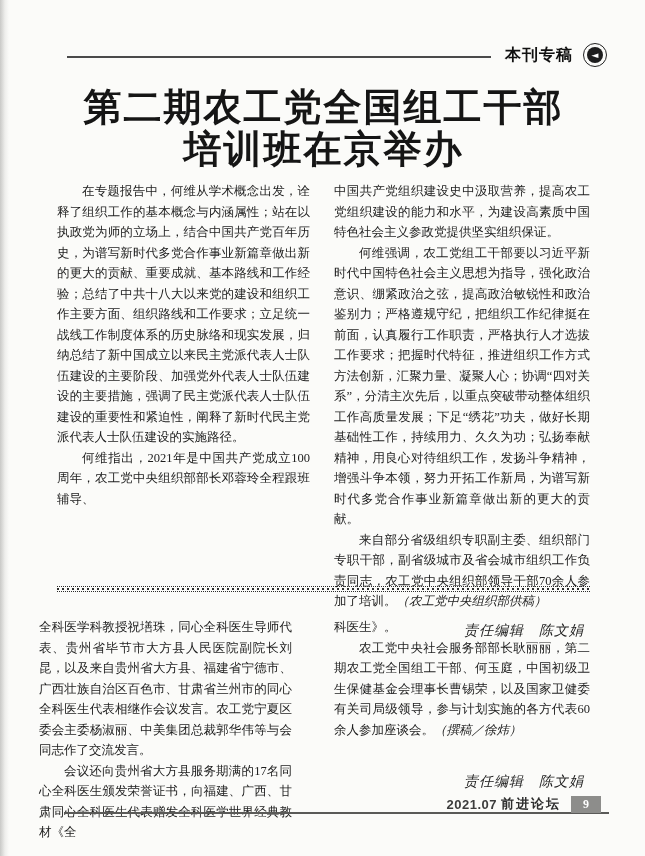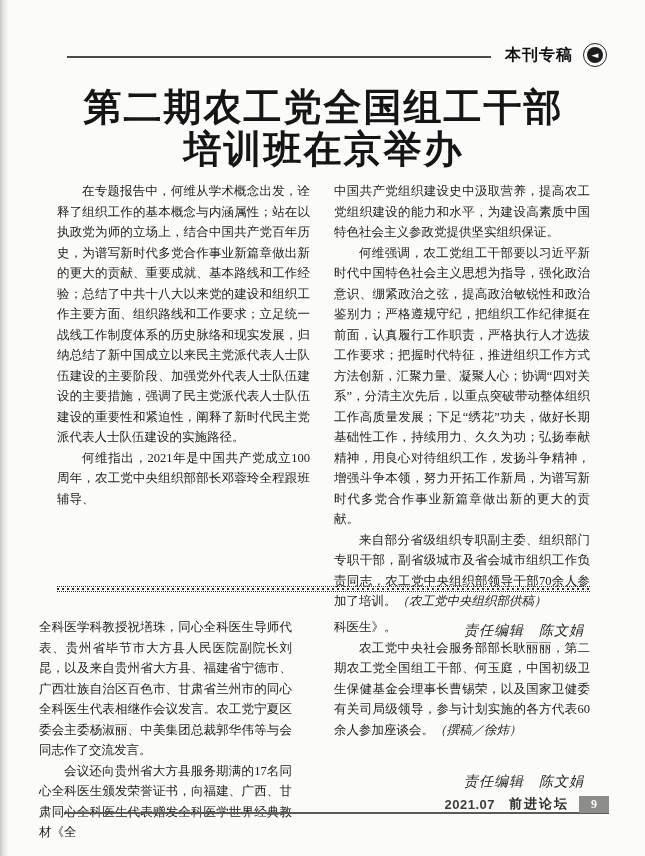--- a/index.html
+++ b/index.html
@@ -62,27 +62,27 @@
   
   .divider{
     position:absolute;left:57px;top:586px;width:533px;height:4px;
     background-image:repeating-linear-gradient(90deg,#2b2b2b 0 2px,rgba(0,0,0,0) 2px 5px);
     background-size:5px 2px;background-position:0 1px;background-repeat:repeat-x;
     border-top:1px dotted #2b2b2b;border-bottom:1px dotted #2b2b2b;
   }
   
   .footer-rule{position:absolute;left:64px;top:812px;width:545px;height:2px;background:#5a5a58;}
   .footer{
-    position:absolute;right:36px;top:795px;height:18px;
+    position:absolute;right:44px;top:795px;height:18px;
     display:flex;align-items:center;
     font-family:"Liberation Sans","DejaVu Sans",sans-serif;
     font-weight:bold;font-size:13px;color:#3c3c3c;
   }
   .footer-issue{letter-spacing:0.5px;}
-  .footer-journal{margin-left:14px;letter-spacing:2px;color:#2e2e2e;}
+  .footer-journal{margin-left:4px;letter-spacing:2px;color:#2e2e2e;}
   .footer-pagebox{
     margin-left:10px;width:30px;height:17px;background:#8d8d8b;
     color:#fff;font-size:12px;line-height:17px;text-align:center;
     font-family:"Liberation Serif","DejaVu Serif",serif;font-weight:bold;
   }
 </style>
 </head>
 <body>
 
 <div class="page">

